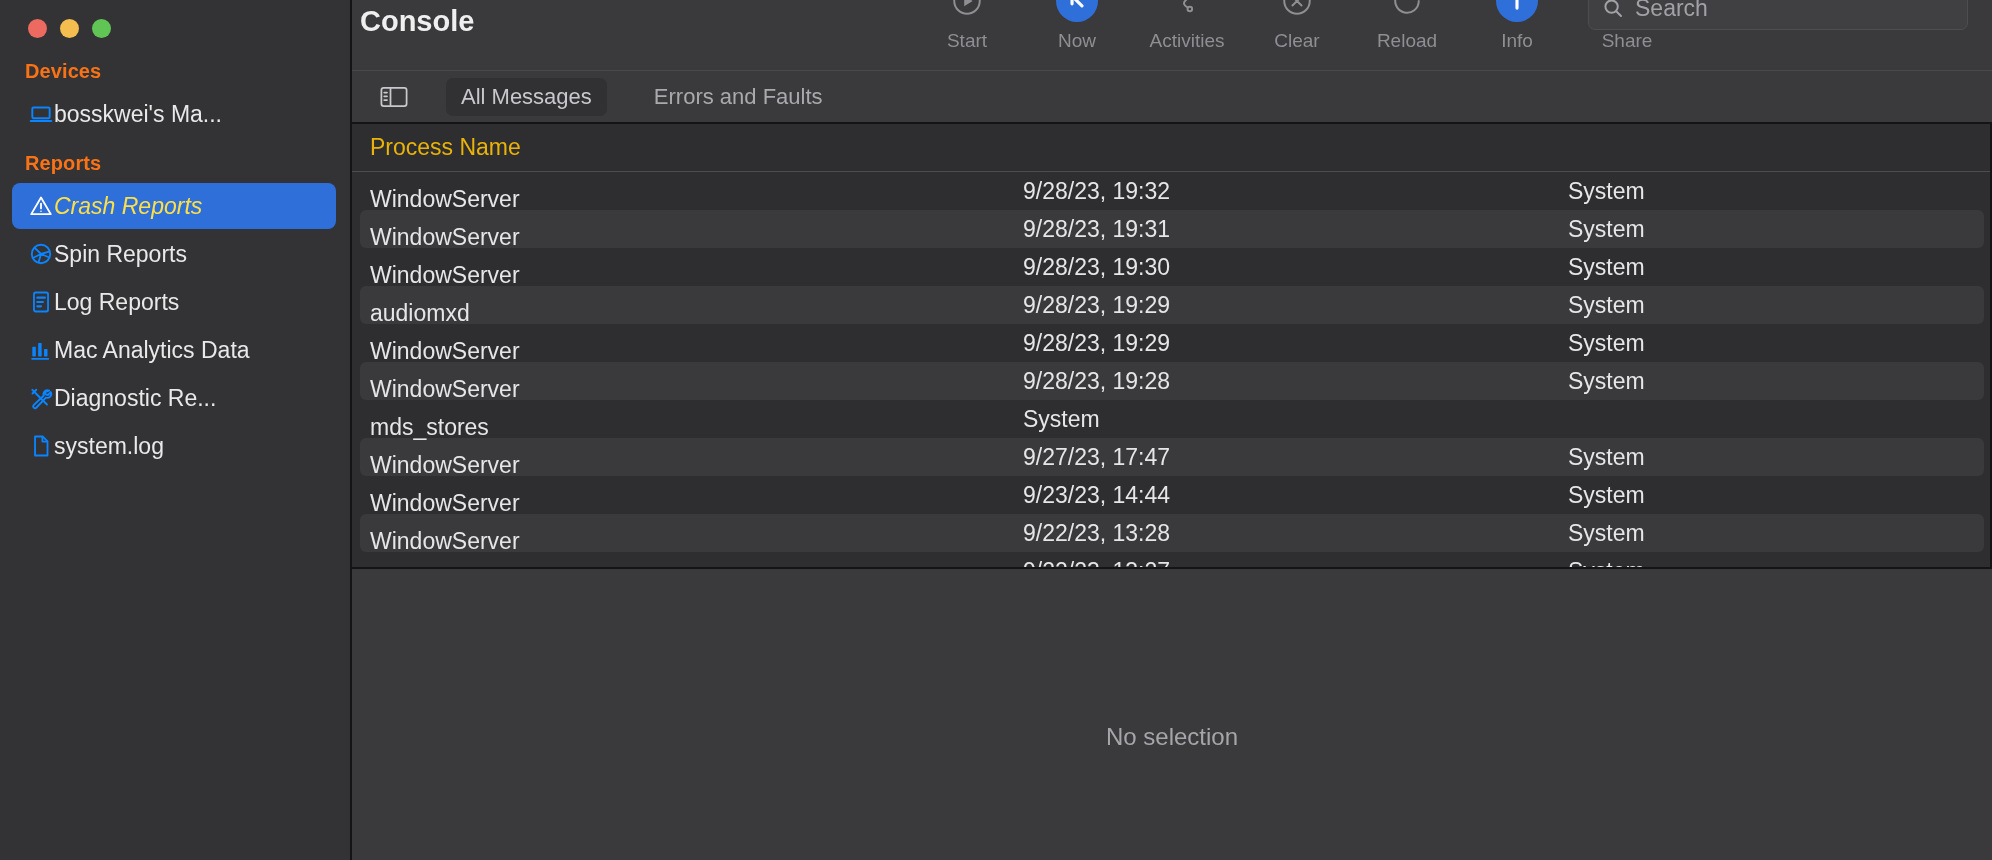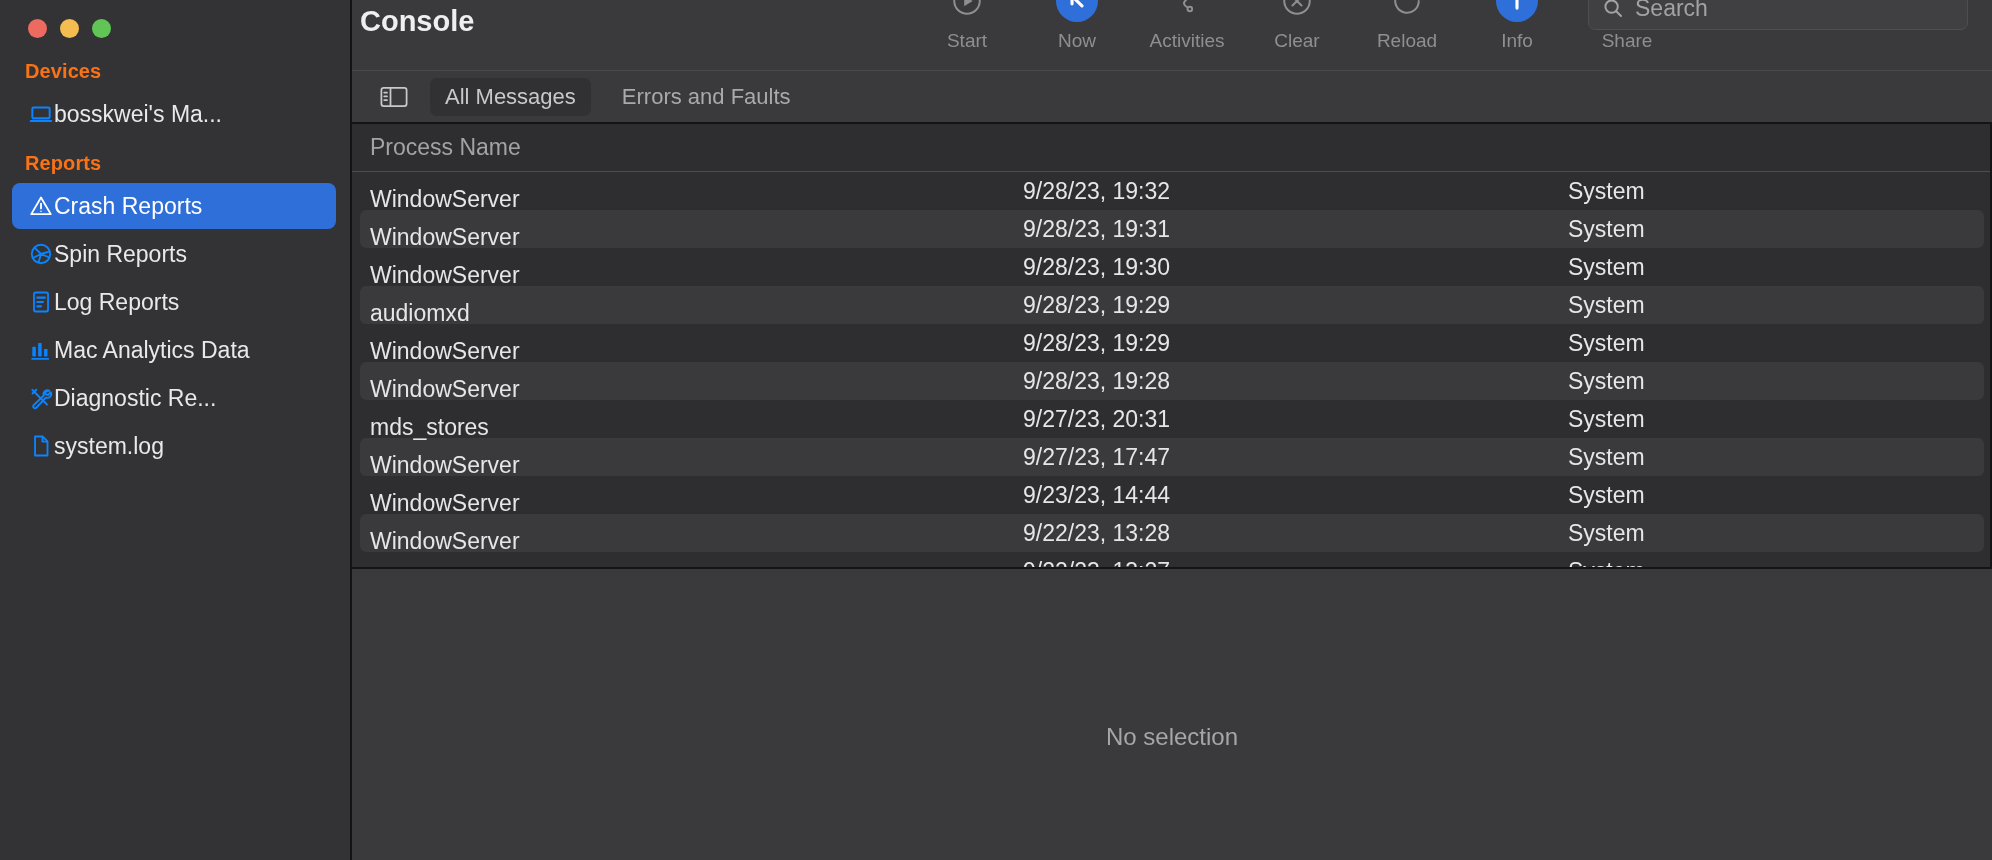--- a/index.html
+++ b/index.html
@@ -60,21 +60,22 @@
     cursor: default;
   }
   .side-item .ico {
     width: 26px; height: 26px;
     flex: 0 0 26px;
     display: flex; align-items: center; justify-content: center;
     color: #0a84ff;
   }
   .side-item.selected {
     background: #2f6fd9;
-    color: #ffffff;
+    color: #fde047;
+    font-style: italic;
   }
   .side-item.selected .ico { color: #ffffff; }
   .side-item .lbl { overflow: hidden; text-overflow: ellipsis; }
 
   
   .main {
     flex: 1 1 auto;
     display: flex;
     flex-direction: column;
     background: #3a3a3c;
@@ -151,21 +152,21 @@
     font-family: "Liberation Sans", sans-serif;
   }
   .search-input::placeholder { color: #a1a1a6; }
 
   
   .filterbar {
     height: 52px;
     flex: 0 0 52px;
     display: flex;
     align-items: center;
-    gap: 16px;
+    gap: 32px;
     padding: 0 0 0 26px;
     border-top: 1px solid #4a4a4d;
     background: #3a3a3c;
   }
   .sidebar-toggle {
     width: 32px; height: 26px;
     color: #c9c9cd;
     display: flex; align-items: center; justify-content: center;
     margin-right: 4px;
     cursor: default;
@@ -193,21 +194,21 @@
     overflow: hidden;
     position: relative;
   }
   .thead {
     display: flex;
     height: 48px;
     flex: 0 0 48px;
     align-items: center;
     background: #2e2e30;
     border-bottom: 1px solid #4d4d50;
-    color: #a3a3a3;
+    color: #eab308;
     font-size: 23px;
   }
   .th {
     display: flex;
     align-items: center;
     height: 100%;
     padding-left: 18px;
     position: relative;
     white-space: nowrap;
     cursor: default;
@@ -495,21 +496,20 @@
           <span class="td td-date">9/28/23, 19:29</span>
           <span class="td td-kind">System</span>
         </div>
         <div class="trow alt">
           <span class="td td-process">WindowServer</span>
           <span class="td td-date">9/28/23, 19:28</span>
           <span class="td td-kind">System</span>
         </div>
         <div class="trow">
           <span class="td td-process">mds_stores</span>
-          <span class="td td-date">9/27/23, 20:31</span>
           <span class="td td-kind">System</span>
         </div>
         <div class="trow alt">
           <span class="td td-process">WindowServer</span>
           <span class="td td-date">9/27/23, 17:47</span>
           <span class="td td-kind">System</span>
         </div>
         <div class="trow">
           <span class="td td-process">WindowServer</span>
           <span class="td td-date">9/23/23, 14:44</span>

